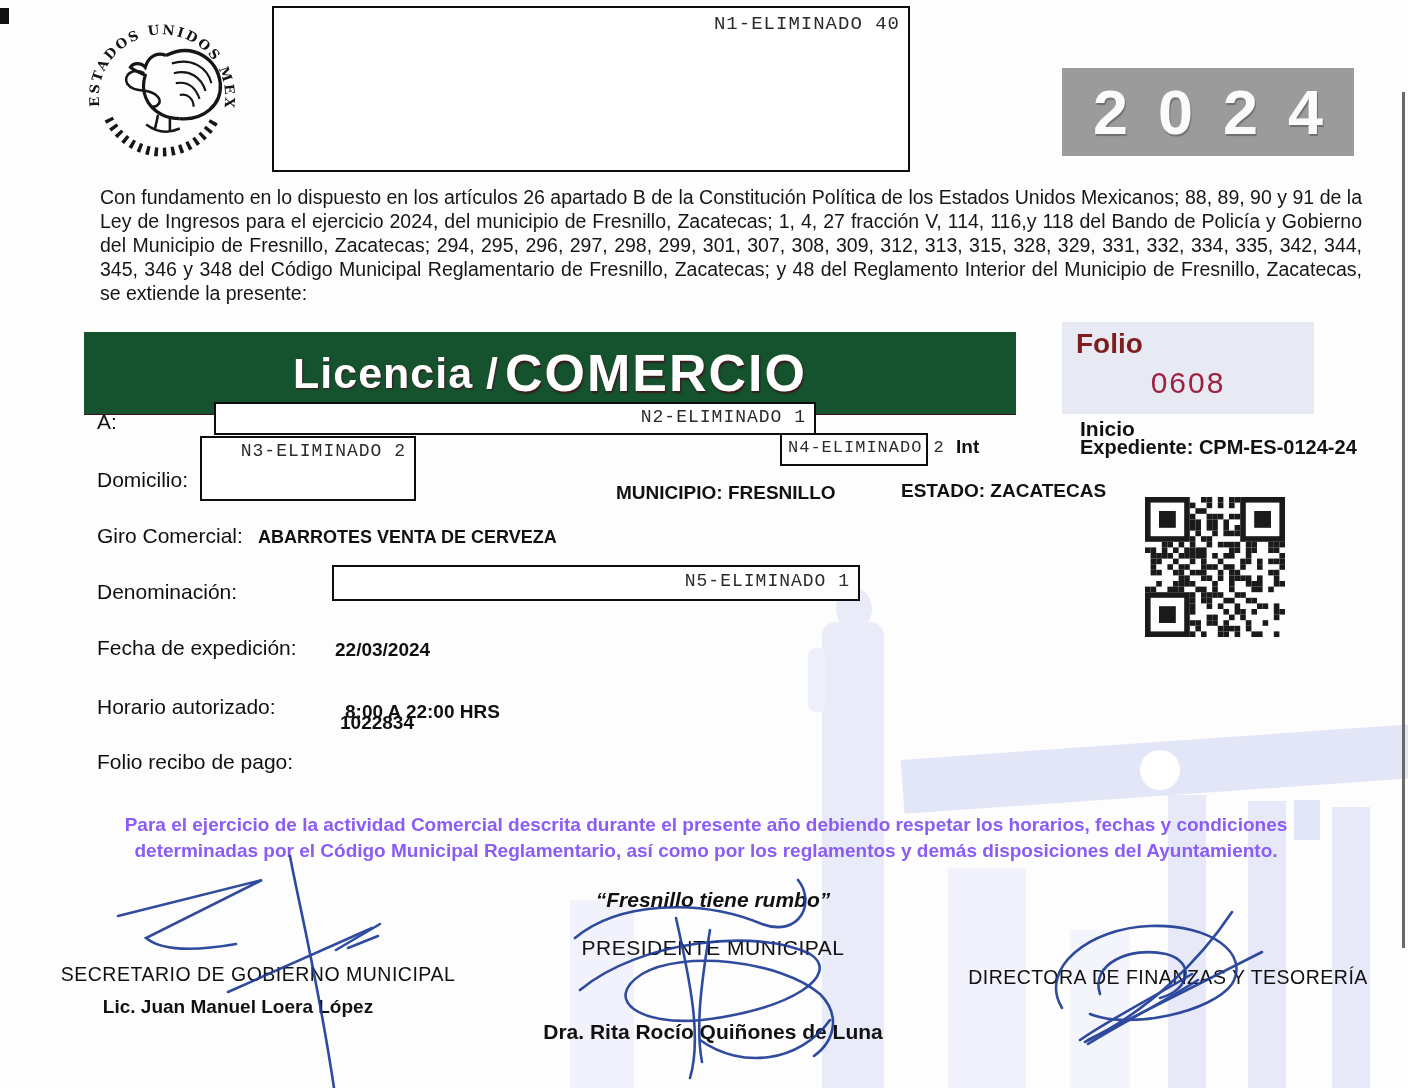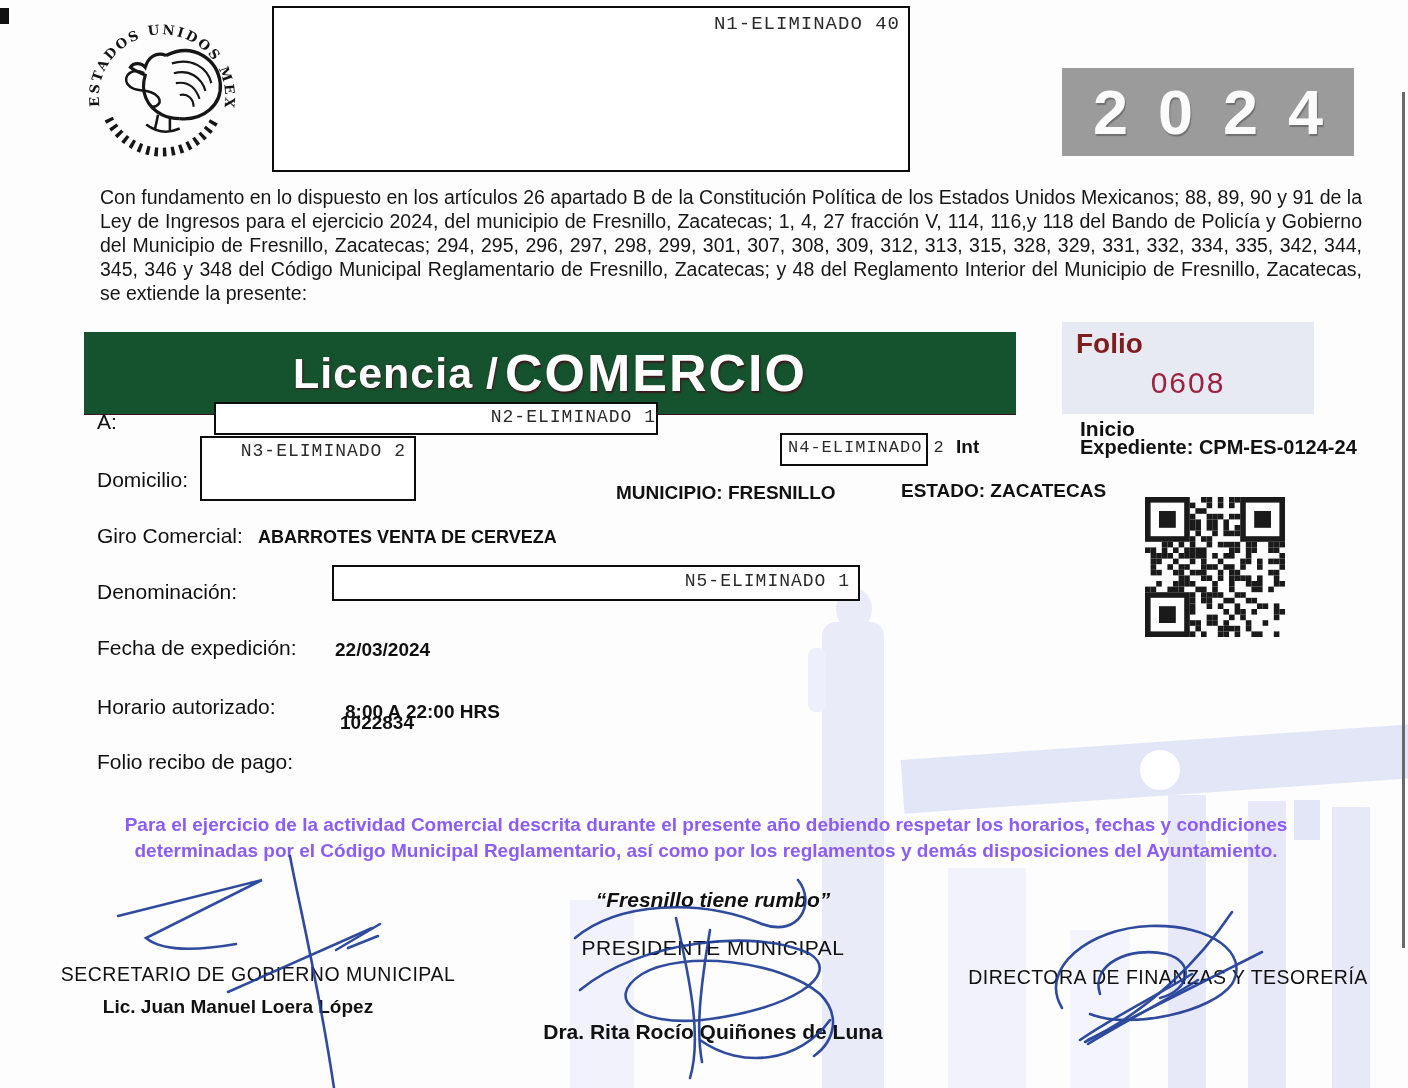--- a/index.html
+++ b/index.html
@@ -53,21 +53,21 @@
     left:1062px; top:322px; width:252px; height:92px; background:#e8eaf3;
   }
   #folio-box .flabel { font-size:28px; font-weight:700; color:#7f1d1d; padding:6px 0 0 14px; }
   #folio-box .fvalue { font-size:30px; color:#9c2340; letter-spacing:2px; text-align:center; margin-top:6px; }
   #inicio-block { left:1080px; top:419px; line-height:20px; }
   #inicio-block .ilabel { font-size:21px; font-weight:700; }
   #inicio-block .ivalue { font-size:20px; font-weight:700; margin-top:-2px; }
   .fieldlabel { font-size:21px; color:#101010; }
   .fieldvalue { font-weight:700; color:#101010; }
   #lbl-a          { left:97px;  top:410px; }
-  #n2-box { left:214px; top:402px; width:444px; height:33px; padding:3px 0; font-size:18px; }
+  #n2-box { left:214px; top:402px; width:602px; height:33px; padding:3px 8px; font-size:18px; }
   #n3-box { left:200px; top:436px; width:216px; height:65px; padding:3px 8px; font-size:18px; }
   #n4-box { left:780px; top:433px; width:148px; height:33px; padding:3px 0 3px 6px; font-size:17px; white-space:nowrap; overflow:visible; }
   #int-suffix     { left:956px; top:436px; font-size:19px; font-weight:700; }
   #lbl-domicilio  { left:97px;  top:468px; }
   #municipio      { left:616px; top:482px; font-size:19px; font-weight:700; }
   #estado         { left:901px; top:480px; font-size:19px; font-weight:700; }
   #lbl-giro       { left:97px;  top:524px; }
   #val-giro       { left:258px; top:527px; font-size:18px; }
   #lbl-denom      { left:97px;  top:580px; }
   #n5-box { left:332px; top:565px; width:528px; height:36px; padding:4px 8px; font-size:18px; }

